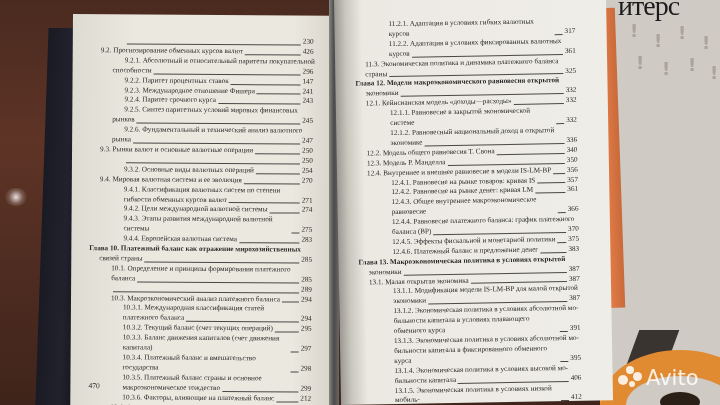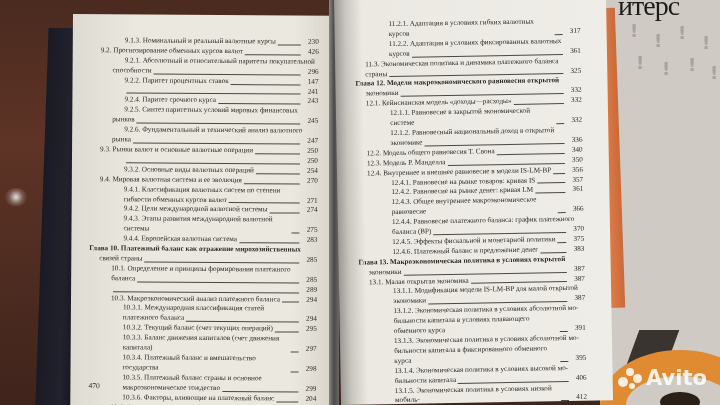--- a/index.html
+++ b/index.html
@@ -19,37 +19,37 @@
     background:linear-gradient(90deg,#c9683a,#e07a45 50%,#c86a3b);transform:rotate(-2deg);}
   .brand{position:absolute;left:618px;top:-10px;font-family:"Liberation Serif",serif;
     font-size:28px;color:#1b1b1b;letter-spacing:-1px;}
   .shadow-wedge{position:absolute;left:632px;top:330px;width:40px;height:40px;
     background:#3a3430;transform:skew(-20deg);}
   .ring{position:absolute;left:600px;top:350px;width:160px;height:110px;border-radius:50%;
     border:26px solid #e08a32;box-sizing:border-box;
     background:transparent;}
   .ring-hole{position:absolute;left:660px;top:392px;width:40px;height:20px;border-radius:50%;
     background:#2a2018;}
-  .watermark{position:absolute;left:618px;top:366px;display:flex;align-items:flex-end;gap:4px;
-    color:rgba(255,255,255,.85);font-family:"DejaVu Sans",sans-serif;font-weight:bold;font-size:21px;}
+  .watermark{position:absolute;left:618px;top:366px;display:flex;align-items:flex-start;gap:4px;
+    color:rgba(255,255,255,.85);font-family:"DejaVu Sans",sans-serif;font-weight:normal;font-size:21px;}
   .wm-dots{position:relative;width:24px;height:22px;}
   .wm-dots span{position:absolute;border-radius:50%;background:rgba(255,255,255,.85);}
   .page{position:absolute;top:14px;height:391px;background:#e9e6de;box-sizing:border-box;
     color:#2b2a28;font-size:7.2px;line-height:9.9px;}
   .page.left{left:73px;width:260px;background:linear-gradient(90deg,#dedbd2 0%,#ebe8e0 25%,#ebe8e0 85%,#d9d5cb 100%);
     transform:rotate(0.4deg);transform-origin:top left;padding:22px 14px 0 18px;}
   .page.right{left:334px;top:0;width:272px;height:405px;
     background:linear-gradient(90deg,#9a9892 0%,#c9c6be 4%,#ebe9e2 10%,#efede7 100%);
     padding:21px 26px 0 20px;transform:rotate(-1deg);transform-origin:top left;}
   .gutter{position:absolute;left:329px;top:0;width:10px;height:405px;
     background:linear-gradient(90deg,#8a8882,#4a4a4c 50%,#6a6864);}
   .toc-row{display:flex;align-items:flex-end;}
   .toc-row .t{flex:0 1 auto;}
   .toc-row .dots{flex:1 1 auto;border-bottom:0.6px solid #4a4846;margin:0 2px 2px 2px;min-width:8px;}
-  .toc-row .p{flex:0 0 auto;width:16px;text-align:right;}
+  .toc-row .p{flex:0 0 auto;width:16px;}
   .ind0{padding-left:0;}
   .ind1{padding-left:10px;}
   .ind2{padding-left:22px;}
   .ind3{padding-left:34px;}
   .ch{font-weight:bold;}
   .page-num{position:absolute;left:18px;bottom:14px;font-size:7.5px;}
 </style>
 </head>
 <body>
 
@@ -68,21 +68,20 @@
 </div>
 <div class="orange-strip"></div>
 <div class="brand">итерс</div>
 <div class="shadow-wedge"></div>
 <div class="ring"></div>
 <div class="ring-hole"></div>
 
 <div class="page left">
   <div id="left-entries">
       <div class="toc-row ind3">
-        <span class="t">9.1.3. Номинальный и реальный валютные курсы</span>
         <span class="dots"></span>
         <span class="p">230</span>
       </div>
       <div class="toc-row ind1">
         <span class="t">9.2. Прогнозирование обменных курсов валют</span>
         <span class="dots"></span>
         <span class="p">426</span>
       </div>
       <div class="toc-row ind3">
         <span class="t">9.2.1. Абсолютный и относительный паритеты покупательной</span>
@@ -91,20 +90,21 @@
         <span class="t">способности</span>
         <span class="dots"></span>
         <span class="p">296</span>
       </div>
       <div class="toc-row ind3">
         <span class="t">9.2.2. Паритет процентных ставок</span>
         <span class="dots"></span>
         <span class="p">147</span>
       </div>
       <div class="toc-row ind3">
+        <span class="t">9.2.3. Международное отношение Фишера</span>
         <span class="dots"></span>
         <span class="p">241</span>
       </div>
       <div class="toc-row ind3">
         <span class="t">9.2.4. Паритет срочного курса</span>
         <span class="dots"></span>
         <span class="p">243</span>
       </div>
       <div class="toc-row ind3">
         <span class="t">9.2.5. Синтез паритетных условий мировых финансовых</span>
@@ -216,21 +216,21 @@
         <span class="t">10.3.5. Платежный баланс страны и основное</span>
       </div>
       <div class="toc-row ind3">
         <span class="t">макроэкономическое тождество</span>
         <span class="dots"></span>
         <span class="p">299</span>
       </div>
       <div class="toc-row ind3">
         <span class="t">10.3.6. Факторы, влияющие на платежный баланс</span>
         <span class="dots"></span>
-        <span class="p">204</span>
+        <span class="p">212</span>
       </div>
       <div class="toc-row ind2">
         <span class="t">10.4. Основные методы регулирования платежного баланса</span>
       </div>
     </div>
   <div class="page-num">470</div>
 </div>
 
 <div class="gutter"></div>
 

